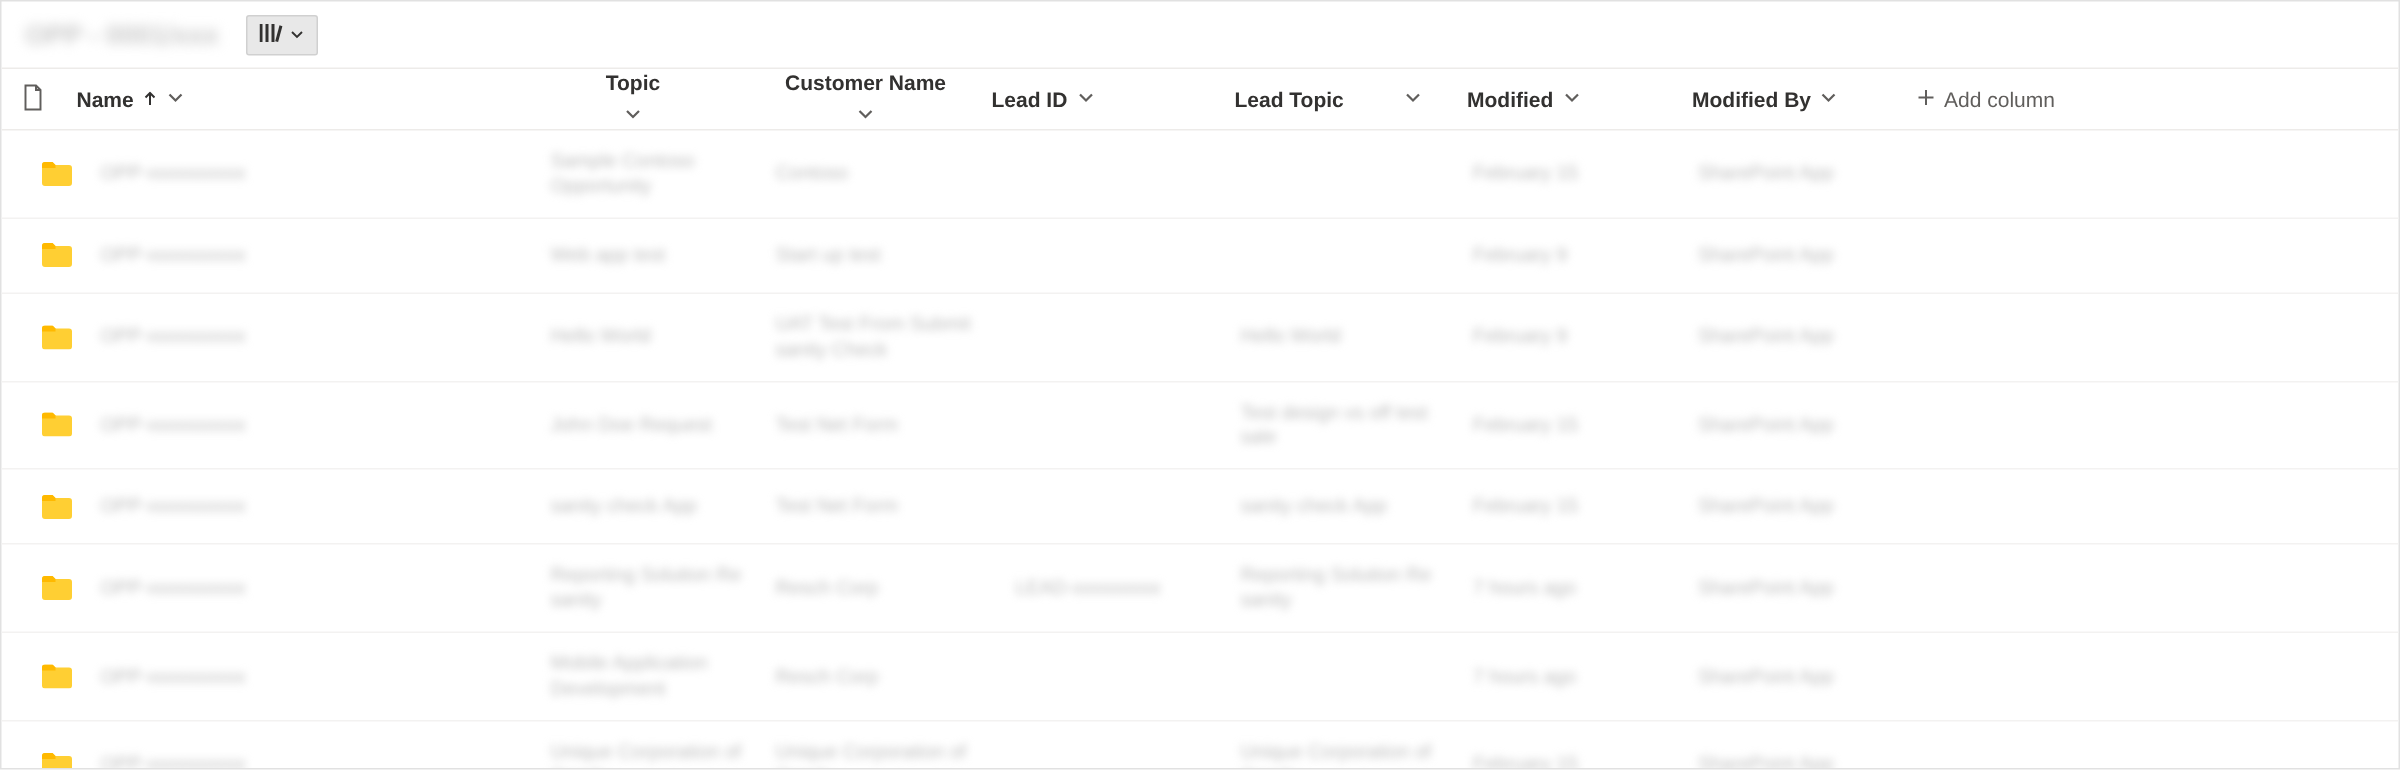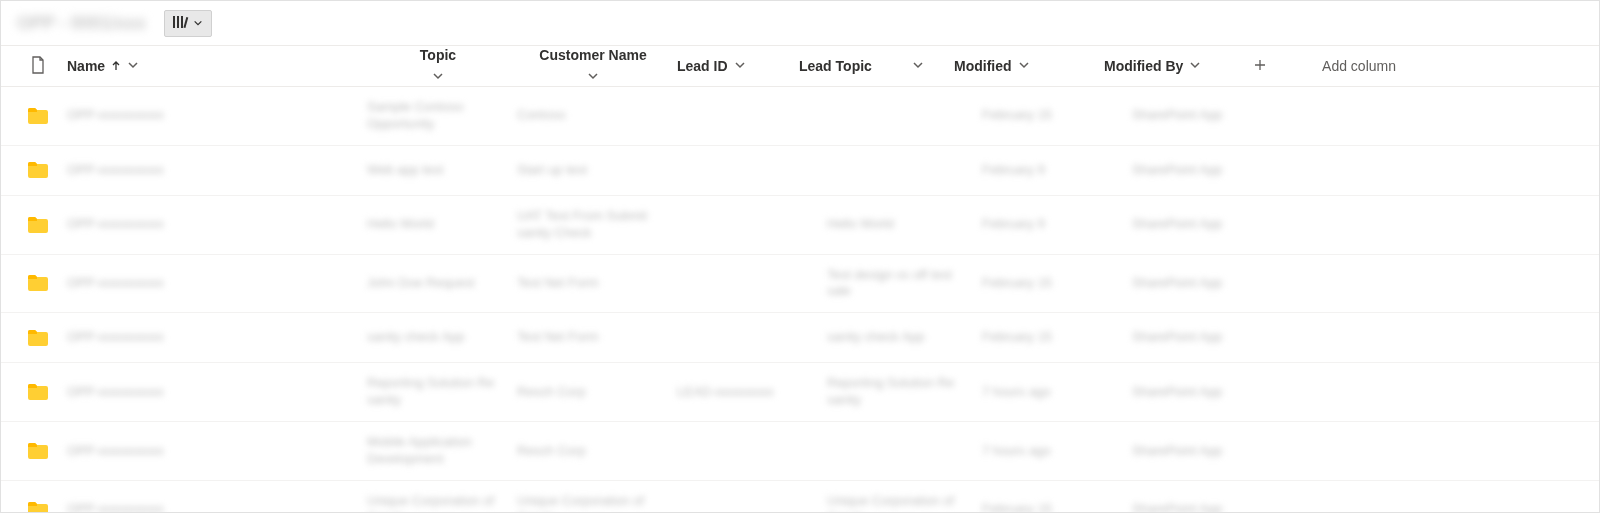--- a/index.html
+++ b/index.html
@@ -46,44 +46,44 @@
       width: 16px;
       height: 14px;
     }
     .view-switcher .chev {
       width: 10px;
       height: 10px;
     }
     .header-row {
       display: flex;
       align-items: center;
-      padding: 0 16px;
+      padding: 0 0;
       height: 42px;
       border-bottom: 1px solid #edebe9;
       border-top: 1px solid #edebe9;
     }
     .col {
       display: flex;
       align-items: center;
       gap: 6px;
       padding-right: 8px;
       font-weight: 600;
       color: #323130;
       cursor: pointer;
       flex-shrink: 0;
     }
     .col-type { width: 50px; justify-content: center; }
     .col-name { width: 300px; }
     .col-topic { width: 150px; flex-direction: column; }
     .col-customer { width: 160px; flex-direction: column; }
-    .col-leadid { width: 122px; }
+    .col-leadid { width: 162px; }
     .col-leadtopic { width: 155px; gap: 40px; }
     .col-modified { width: 150px; }
     .col-modifiedby { width: 150px; }
-    .col-add { width: 150px; color: #605e5c; font-weight: 400; justify-content: space-between; }
+    .col-add { width: 150px; color: #605e5c; font-weight: 400; }
     .col-add .plus { width: 12px; height: 12px; }
     .chev {
       width: 12px;
       height: 12px;
     }
     .sort-arrow {
       width: 10px;
       height: 10px;
     }
     .rows {

